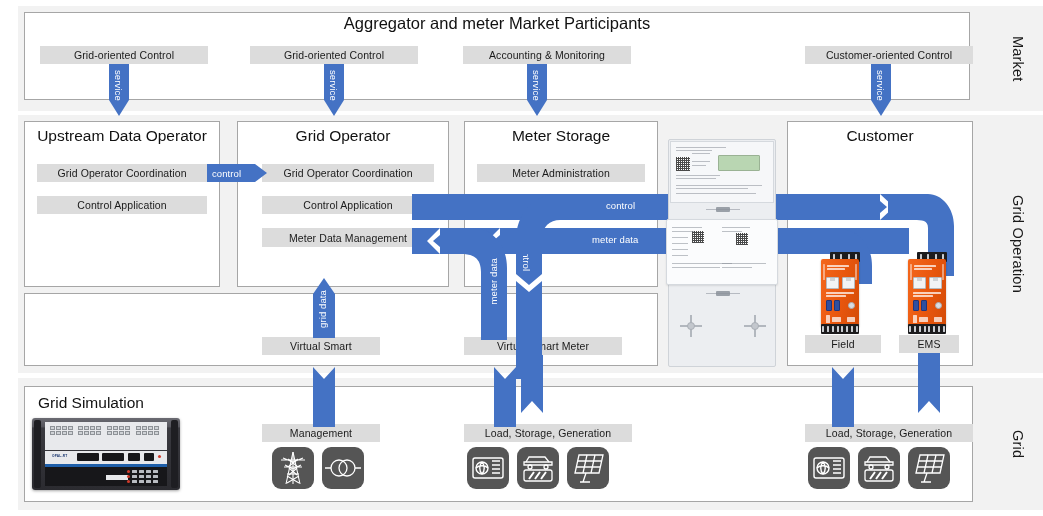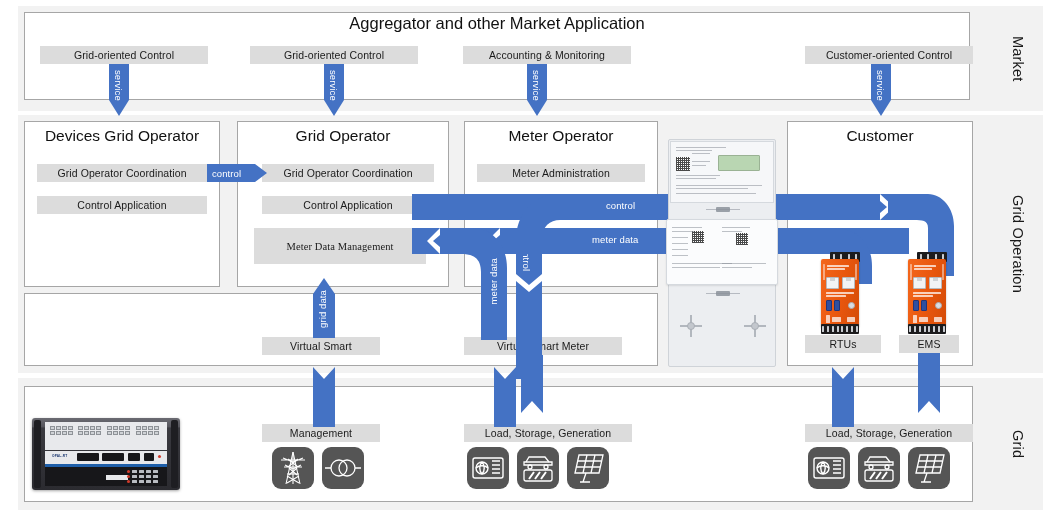--- a/index.html
+++ b/index.html
@@ -92,52 +92,53 @@
 
   <div class="band" style="left:18px;top:6px;width:1025px;height:105px;"></div>
   <div class="band" style="left:18px;top:115px;width:1025px;height:258px;"></div>
   <div class="band" style="left:18px;top:378px;width:1025px;height:132px;"></div>
 
   <div class="band-label" style="left:993px;top:6px;width:50px;height:105px;">Market</div>
   <div class="band-label" style="left:993px;top:115px;width:50px;height:258px;">Grid Operation</div>
   <div class="band-label" style="left:993px;top:378px;width:50px;height:132px;">Grid</div>
 
   <div class="abox" style="left:24px;top:12px;width:946px;height:88px;"></div>
-  <div class="abox-title" style="left:24px;top:14px;width:946px;">Aggregator and other Market Application</div>
+  <div class="abox-title" style="left:24px;top:14px;width:946px;">Aggregator and meter Market Participants</div>
 
   <div class="chip" style="left:40px;top:46px;width:168px;height:18px;">Grid-oriented Control</div>
   <div class="chip" style="left:250px;top:46px;width:168px;height:18px;">Grid-oriented Control</div>
   <div class="chip" style="left:805px;top:46px;width:168px;height:18px;">Customer-oriented Control</div>
   <div class="chip" style="left:463px;top:46px;width:168px;height:18px;">Accounting &amp; Monitoring</div>
 
   <div class="abox" style="left:24px;top:121px;width:196px;height:166px;"></div>
-  <div class="abox-title small" style="left:24px;top:127px;width:196px;">Devices Grid Operator</div>
+  <div class="abox-title small" style="left:24px;top:127px;width:196px;">Upstream Data Operator</div>
   <div class="chip" style="left:37px;top:164px;width:170px;height:18px;">Grid Operator Coordination</div>
   <div class="chip" style="left:37px;top:196px;width:170px;height:18px;">Control Application</div>
 
   <div class="abox" style="left:237px;top:121px;width:212px;height:166px;"></div>
   <div class="abox-title small" style="left:237px;top:127px;width:212px;">Grid Operator</div>
   <div class="chip" style="left:262px;top:164px;width:172px;height:18px;">Grid Operator Coordination</div>
   <div class="chip" style="left:262px;top:196px;width:172px;height:18px;">Control Application</div>
-  <div class="chip" style="left:254px;top:228px;width:172px;height:36px;font-family:Liberation Serif, serif;">Meter Data Management</div>
+  <div class="chip" style="left:262px;top:228px;width:172px;height:19px;">Meter Data Management</div>
 
   <div class="abox" style="left:464px;top:121px;width:194px;height:166px;"></div>
-  <div class="abox-title small" style="left:464px;top:127px;width:194px;">Meter Operator</div>
+  <div class="abox-title small" style="left:464px;top:127px;width:194px;">Meter Storage</div>
   <div class="chip" style="left:477px;top:164px;width:168px;height:18px;">Meter Administration</div>
 
   <div class="abox" style="left:787px;top:121px;width:186px;height:245px;"></div>
   <div class="abox-title small" style="left:787px;top:127px;width:186px;">Customer</div>
-  <div class="chip" style="left:805px;top:335px;width:76px;height:18px;">RTUs</div>
+  <div class="chip" style="left:805px;top:335px;width:76px;height:18px;">Field</div>
   <div class="chip" style="left:899px;top:335px;width:60px;height:18px;">EMS</div>
 
   <div class="abox" style="left:24px;top:293px;width:634px;height:73px;"></div>
   <div class="chip" style="left:262px;top:337px;width:118px;height:18px;">Virtual Smart</div>
   <div class="chip" style="left:464px;top:337px;width:158px;height:18px;">Virtual Smart Meter</div>
 
   <div class="abox" style="left:24px;top:386px;width:949px;height:116px;"></div>
+  <div class="abox-title small" style="left:38px;top:394px;width:260px;text-align:left;font-size:15.5px;">Grid Simulation</div>
   <div class="chip" style="left:262px;top:424px;width:118px;height:18px;">Management</div>
   <div class="chip" style="left:464px;top:424px;width:168px;height:18px;">Load, Storage, Generation</div>
   <div class="chip" style="left:805px;top:424px;width:168px;height:18px;">Load, Storage, Generation</div>
 
   <div class="arrow" style="left:109px;top:64px;">
     <svg width="20" height="52" viewBox="0 0 20 52">
         <path d="M0,0 H20 V36 L10,52 L0,36 Z" fill="#4472C4"></path>
       </svg>
   </div>
   <div class="alab vert" style="left:113px;top:70px;">service</div>

